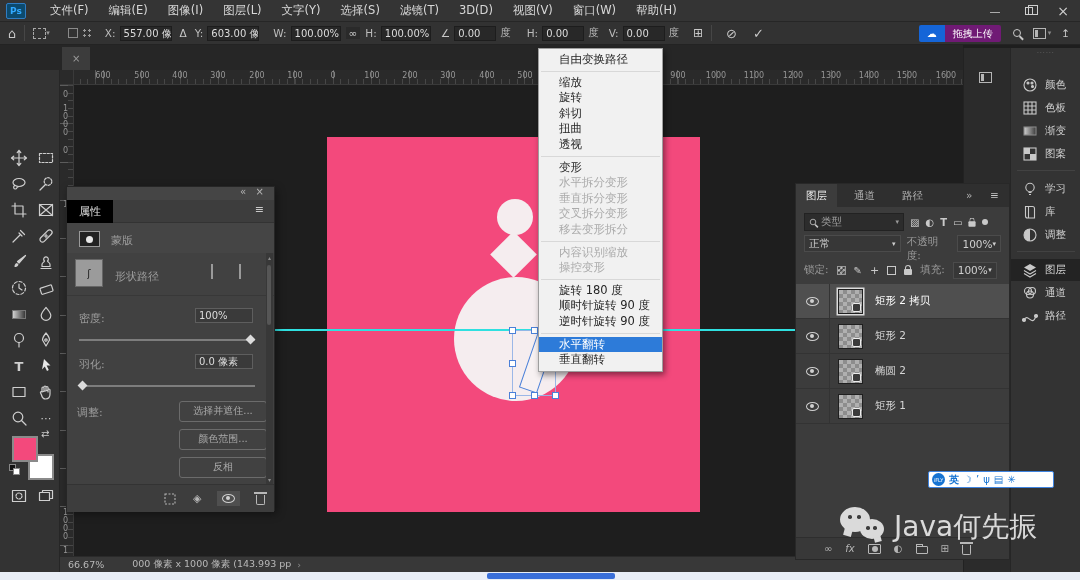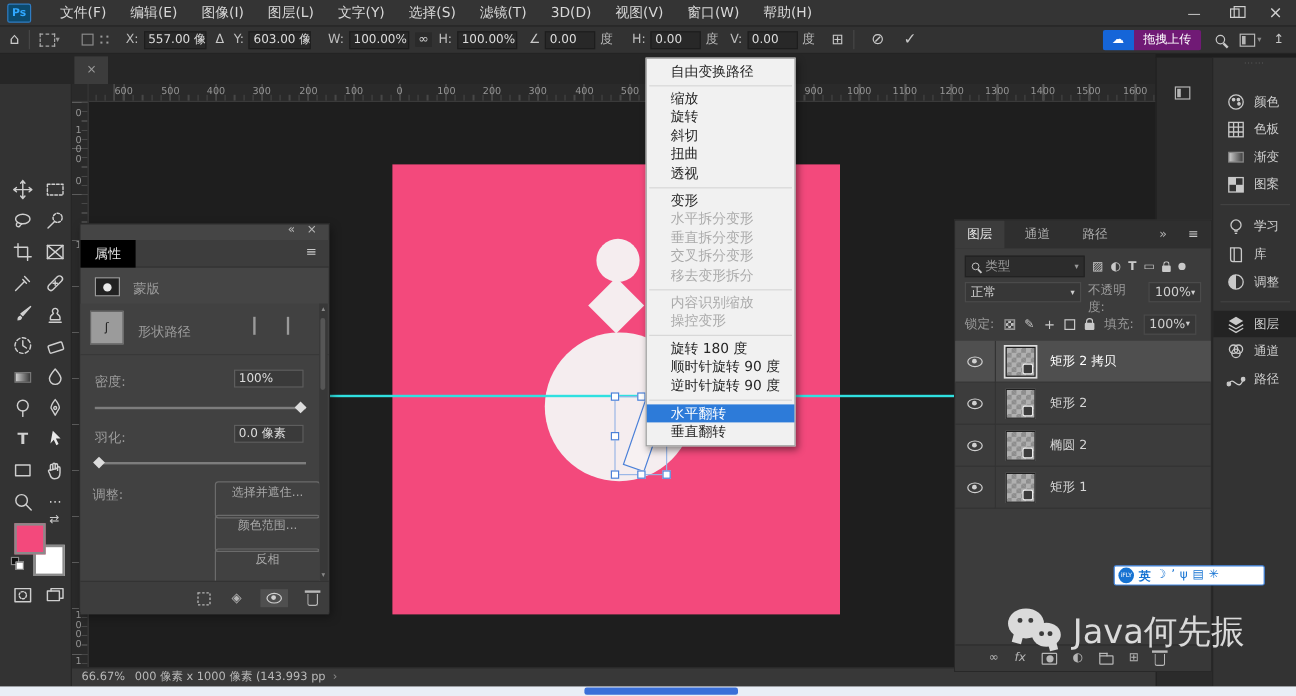--- a/index.html
+++ b/index.html
@@ -80,21 +80,21 @@
 .props .ptop span{position:absolute;color:#b5b5b5;font-size:10px;top:-1px}
 .props .ptab{position:absolute;left:0;top:13px;width:100%;height:23px;background:#3d3d3d;border-bottom:1px solid #333}
 .props .ptab .tlabel{position:absolute;left:0;top:0;height:23px;line-height:23px;padding:0 12px;background:#000000;color:#e2e2e2}
 .props .content{position:absolute;left:0;top:66px;width:100%;height:231px;background:#414141}
 .pmask{width:21px;height:16px;background:#222;border:1px solid #9a9a9a;display:flex;align-items:center;justify-content:center}
 .pmask::after{content:"";width:7px;height:7px;border-radius:50%;background:#e8e8e8}
 .pthumb{width:28px;height:28px;background:#9b9b9b;border:1px solid #666;color:#222;font-size:10px;display:flex;align-items:center;justify-content:center}
 .pbtnicon{width:17px;height:14px;border:1px solid #9a9a9a;position:relative}
 .slider{position:absolute;height:2px;background:#7d7d7d}
 .sthumb{position:absolute;width:7px;height:7px;background:#dcdcdc;transform:rotate(45deg);top:-3px}
-.padjbtn{position:absolute;left:112px;width:88px;height:31px;border:1px solid #6b6b6b;border-radius:3px;color:#a8a8a8;font-size:10px;text-align:center;line-height:17px}
+.padjbtn{position:absolute;left:112px;width:88px;height:21px;border:1px solid #6b6b6b;border-radius:3px;color:#a8a8a8;font-size:10px;text-align:center;line-height:17px}
 .pbar{position:absolute;left:0;top:297px;width:100%;height:28px;background:#3d3d3d;border-top:1px solid #333;display:flex;align-items:center;gap:16px;padding-left:96px}
 .pscroll{position:absolute;right:1px;top:66px;width:7px;height:231px;background:#383838;color:#8a8a8a;font-size:6px;text-align:center}
 
 .layers{left:795px;top:183px;width:215px;height:377px;background:#3c3c3c;border:1px solid #282828;z-index:15;color:#c9c9c9;font-size:10.5px}
 .ltabs{position:absolute;left:0;top:0;width:100%;height:23px;background:#2f2f2f}
 .ltab{position:absolute;top:0;height:23px;line-height:23px;padding:0 10px;color:#adadad}
 .ltab.act{background:#3c3c3c;color:#e8e8e8}
 .lrow{position:absolute;left:0;width:100%}
 .selbox{background:#2c2c2c;border:1px solid #222;height:18px;display:flex;align-items:center;gap:4px;padding:0 4px;color:#9a9a9a}
 .ddbox{background:#373737;border:1px solid #4b4b4b;height:17px;display:flex;align-items:center;justify-content:space-between;padding:0 4px;color:#cfcfcf}
@@ -669,21 +669,21 @@
       <span class="maski"></span>
       <span>◐</span>
       <span class="folderi"></span>
       <span>⊞</span>
       <span class="trashi"></span>
     </div>
   </div>
 
   <div class="abs statusbar">
     <span style="margin-left:8px">66.67%</span>
-    <span style="margin-left:8px">000 像素 x 1000 像素 (143.993 pp</span>
+    <span style="margin-left:28px">000 像素 x 1000 像素 (143.993 pp</span>
     <span style="margin-left:6px;color:#8a8a8a">›</span>
   </div>
 
   <div class="abs ime">
     <span class="ilogo">iFLY</span>
     <span style="font-weight:bold">英</span>
     <span>☽</span>
     <span>’</span>
     <span>ψ</span>
     <span>▤</span>

